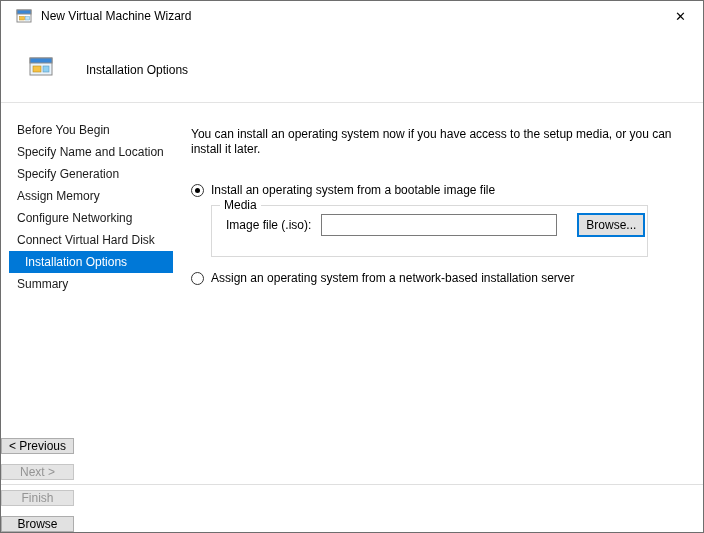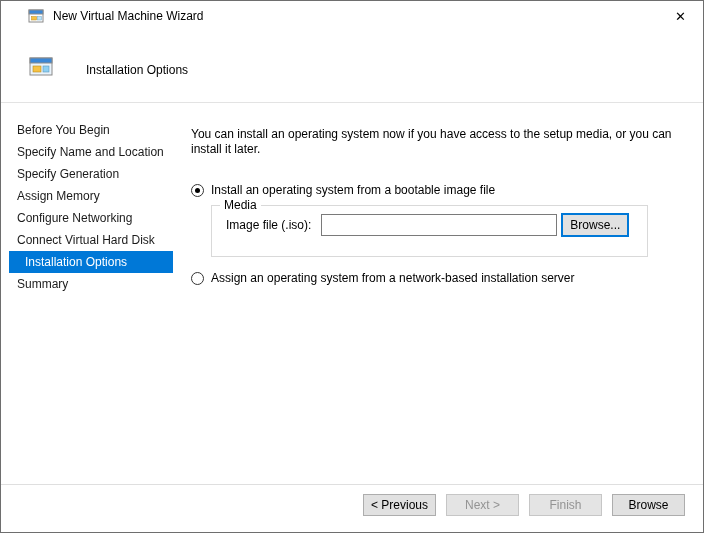--- a/index.html
+++ b/index.html
@@ -15,21 +15,21 @@
     height: 533px;
     background: #fff;
     border: 1px solid #6e6e6e;
     overflow: hidden;
   }
   
   .titlebar {
     position: absolute; top: 0; left: 0; right: 0; height: 30px;
     background: #fff;
     display: flex; align-items: center;
-    padding-left: 27px;
+    padding-left: 15px;
   }
   .app-icon { width: 16px; height: 16px; margin-right: 9px; flex: none; }
   .title-text { font-size: 12px; white-space: nowrap; }
   .close-btn {
     position: absolute; top: 0; right: 0; width: 45px; height: 30px;
     display: flex; align-items: center; justify-content: center;
     font-size: 13px; color: #000; cursor: default; background: transparent; border: 0;
   }
   
   .header {
@@ -82,32 +82,32 @@
     background: #fff; padding: 0 4px; line-height: 15px;
   }
   .media-row { position: absolute; left: 14px; top: 7px; display: flex; align-items: center; }
   .iso-label { margin-right: 10px; white-space: nowrap; }
   .iso-input {
     width: 236px; height: 22px;
     border: 1px solid #7a7a7a; padding: 2px 4px;
     font: inherit; outline: none; background: #fff;
   }
   .browse-btn {
-    margin-left: 4px; width: 68px; height: 24px;
+    margin-left: 20px; width: 68px; height: 24px;
     background: #e1e1e1;
     border: 1px solid #0078d7;
     box-shadow: inset 0 0 0 1px #0078d7;
     font: inherit; color: #000; padding: 0; cursor: default;
   }
   
   .footer {
     position: absolute; left: 0; right: 0; bottom: 0; height: 48px;
     background: #fff; border-top: 1px solid #dfdfdf;
     display: flex; justify-content: flex-end; align-items: flex-start;
-    gap: 10px; padding: 9px 18px 0 0;
+    gap: 10px; padding: 9px 18px 0 0; flex-direction: column;
   }
   .btn {
     width: 73px; height: 22px;
     background: #e1e1e1; border: 1px solid #adadad;
     font: inherit; color: #000; padding: 0; cursor: default;
   }
   .btn.disabled {
     background: #e4e4e4; border-color: #c6c6c6; color: #949494;
   }
 </style>

